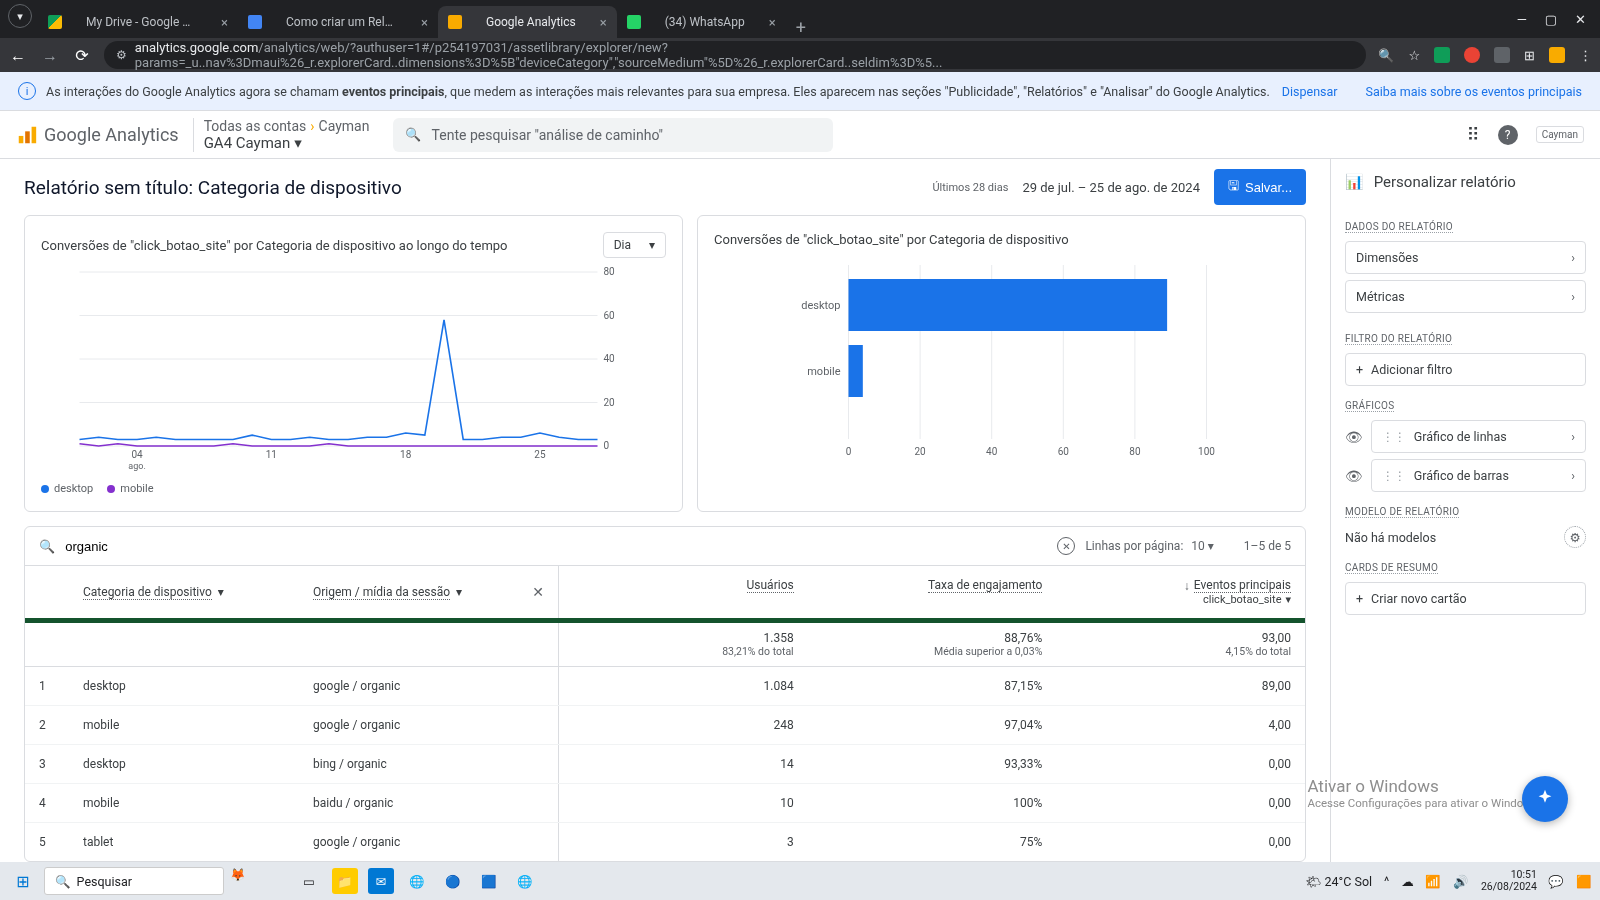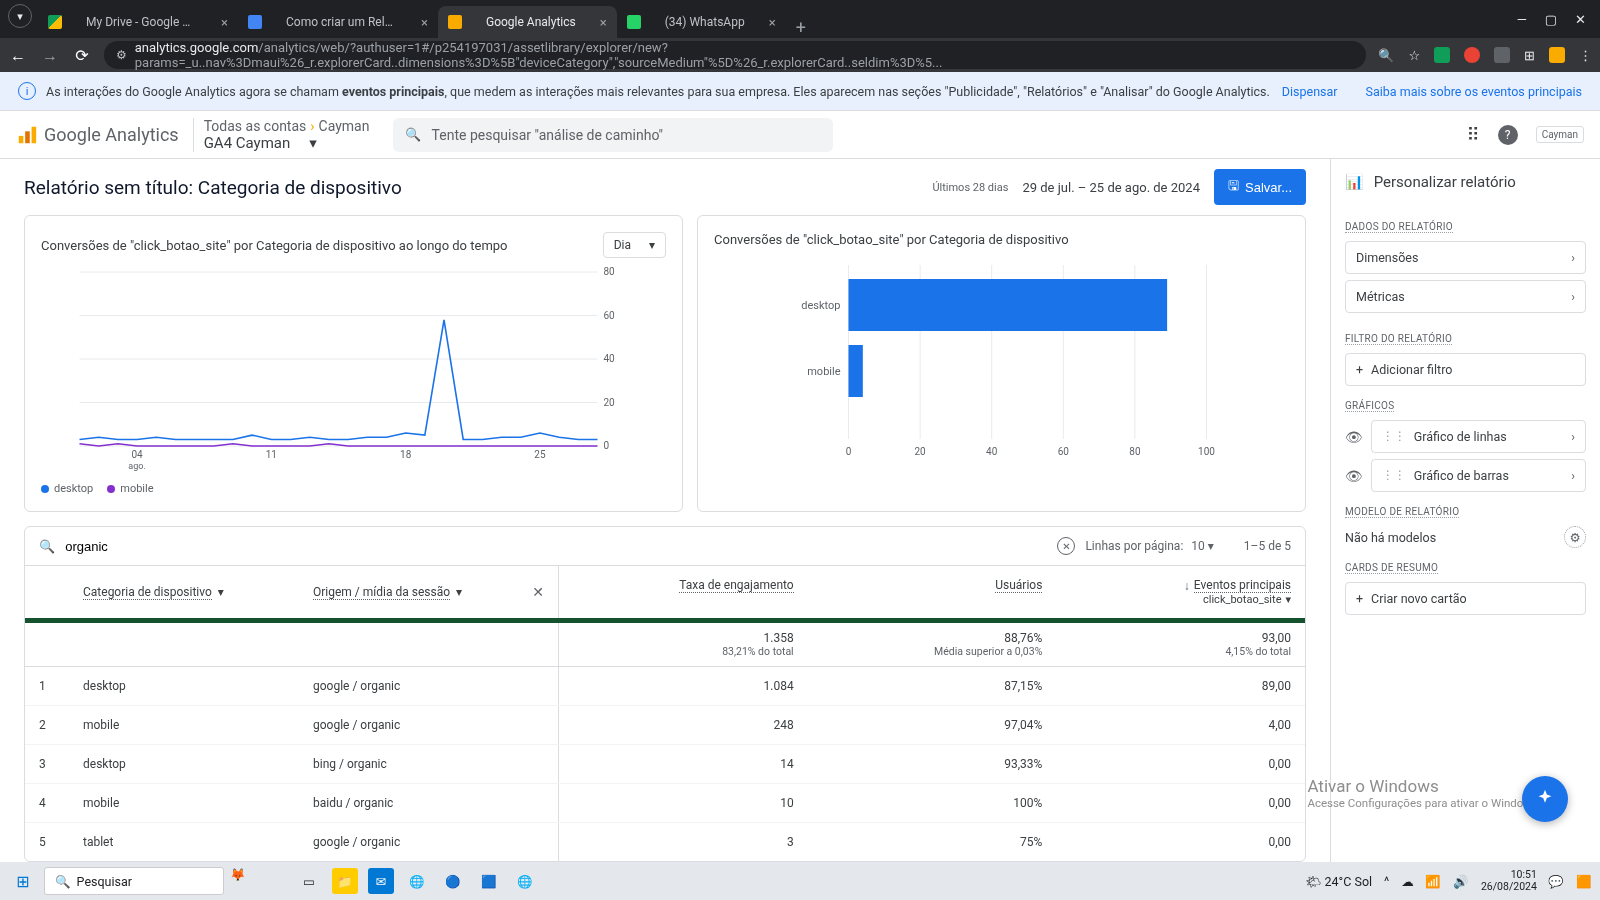--- a/index.html
+++ b/index.html
@@ -35,21 +35,21 @@
   .info-links { margin-left:auto; display:flex; gap:28px;}
   .info-links span { color:#1a73e8; }
   
   
   .ga-header { height: 48px; display:flex; align-items:center; padding: 0 16px; gap: 14px; border-bottom: 1px solid #dadce0;}
   .ga-logo { display:flex; align-items:center; gap:6px; }
   .ga-logo-icon { width:22px; height:22px; }
   .ga-logo-text { font-size:18px; color:#5f6368; }
   .property { display:flex; flex-direction:column; padding-left:10px; border-left:1px solid #dadce0; }
   .breadcrumb { font-size:14px; color:#5f6368; display:flex; gap:4px;}
-  .prop-name { font-size:15px; color:#3c4043; display:flex; align-items:center; gap:19px;}
+  .prop-name { font-size:15px; color:#3c4043; display:flex; align-items:center; gap:4px;}
   .search-box { flex: 0 0 440px; background:#f1f3f4; border-radius:6px; height:34px; display:flex; align-items:center; padding:0 12px; gap:10px; color:#5f6368; margin-left:10px; }
   .search-ph { font-size:14px; }
   .hdr-right { margin-left:auto; display:flex; align-items:center; gap:18px;}
   .acct-label { font-size:10px; color:#5f6368; border:1px solid #dadce0; padding:2px 5px; border-radius:3px;}
   
   
   .report-row { display:flex; align-items:center; padding: 10px 24px; }
   .report-title { font-size: 19px; color:#0f172a; }
   .date-area { margin-left:auto; display:flex; align-items:center; gap:14px;}
   .date-range-label { font-size:11px; color:#5f6368;}
@@ -91,21 +91,21 @@
   .metric-sel { display:flex; align-items:center; justify-content:flex-end; gap:4px;}
   .tot-row { display:flex; border-bottom:1px solid #dadce0;}
   .tot-row .col { padding: 8px 14px; font-size:12px;}
   .sub { font-size:10.5px; color:#5f6368; }
   .tbl-row { display:flex; border-bottom:1px solid #f1f3f4;}
   .tbl-row:last-child { border-bottom:none;}
   
   
   .side-title { display:flex; align-items:center; gap:10px; font-size:15px; margin-bottom:16px;}
   .side-section { font-size:10px; color:#5f6368; letter-spacing:0.3px; border-bottom:1px dotted #9aa0a6; display:inline-block; margin: 14px 0 8px;}
-  .side-item { border:1px solid #dadce0; border-radius:4px; padding:8px 10px; font-size:12.5px; display:flex; align-items:flex-start; gap:8px; margin-bottom:6px;}
+  .side-item { border:1px solid #dadce0; border-radius:4px; padding:8px 10px; font-size:12.5px; display:flex; align-items:flex-end; gap:8px; margin-bottom:6px;}
   .side-item .chev { margin-left:auto; color:#5f6368;}
   .add-item { display:flex; align-items:center; gap:8px; padding:8px 10px; border:1px solid #dadce0; border-radius:4px; font-size:12.5px; color:#3c4043;}
   .eye { color:#5f6368; font-size:14px;}
   .grip { color:#9aa0a6; font-size:12px;}
   .no-models { font-size:12.5px; color:#3c4043; display:flex; align-items:center;}
   .models-gear { margin-left:auto; color:#5f6368; border:1px dotted #9aa0a6; border-radius:50%; width:22px;height:22px; display:flex;align-items:center;justify-content:center;}
   
   
   .fab { position:absolute; right:32px; bottom:78px; width:46px;height:46px; border-radius:50%; background:#1a73e8; display:flex;align-items:center;justify-content:center; box-shadow:0 2px 8px rgba(0,0,0,.3);}
   .fab svg { fill:#fff;}
@@ -319,22 +319,22 @@
         <div class="col idx"></div>
         <div class="col dim1">
             <span class="underline">Categoria de dispositivo</span> 
             <span>▾</span>
           </div>
         <div class="col dim2">
             <span class="underline">Origem / mídia da sessão</span> 
             <span>▾</span>
             <span class="remove-dim">✕</span>
           </div>
+        <div class="col m"><span class="underline">Usuários</span></div>
         <div class="col m"><span class="underline">Taxa de engajamento</span></div>
-        <div class="col m"><span class="underline">Usuários</span></div>
         <div class="col m">
           <div class="metric-sel">
               <span style="color:#5f6368;">↓</span>
               <span class="underline">Eventos principais</span>
             </div>
           <div class="metric-sel" style="font-size:11px;">
               <span>click_botao_site</span> 
               <span>▾</span>
             </div>
         </div>

